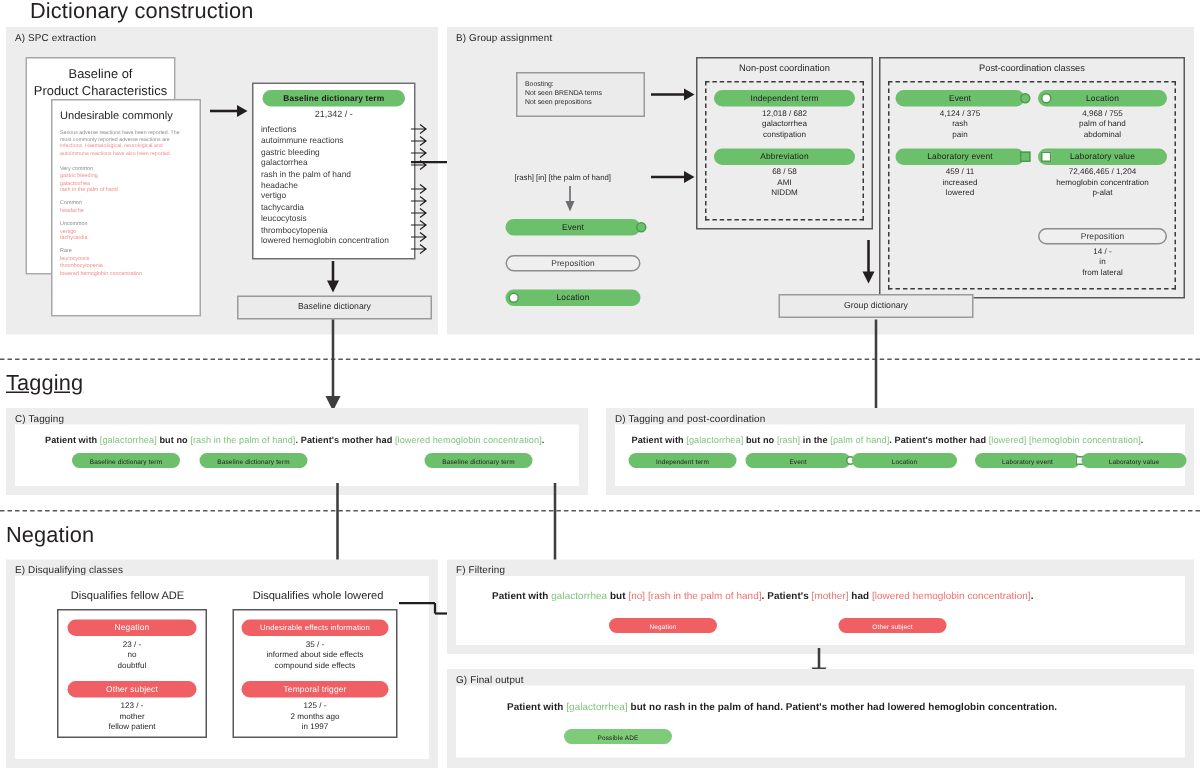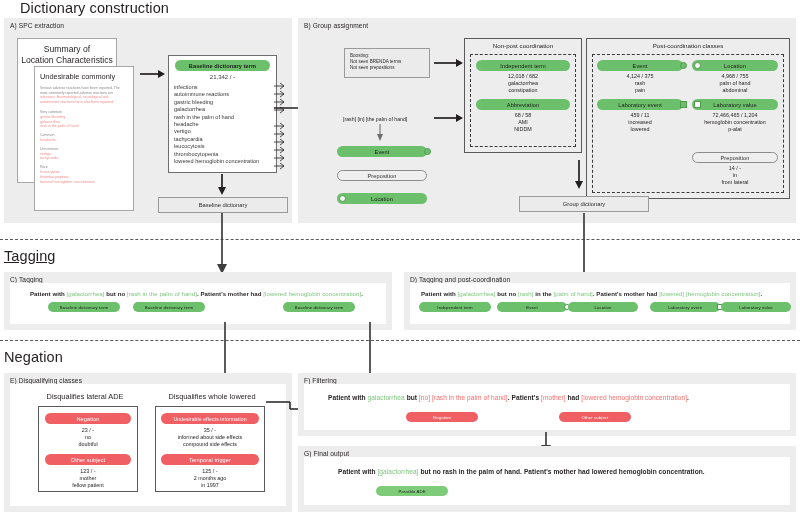--- a/index.html
+++ b/index.html
@@ -92,22 +92,22 @@
 </head>
 <body>
 
 <div class="section-title" style="position:absolute;left:20px;top:0px;">Dictionary construction</div>
 
 <div class="panel" style="left:4px;top:18px;width:288px;height:205px;">
   <div class="panel-label">A) SPC extraction</div>
 </div>
 
 <div class="docpage" style="left:17px;top:38px;width:100px;height:145px;"></div>
-<div class="ctr" style="left:17px;top:44px;width:100px;font-size:8.6px;color:#231f20;">Summary of</div>
-<div class="ctr" style="left:12px;top:55px;width:110px;font-size:8.6px;color:#231f20;">Location Characteristics</div>
+<div class="ctr" style="left:17px;top:44px;width:100px;font-size:8.6px;color:#231f20;">Baseline of</div>
+<div class="ctr" style="left:12px;top:55px;width:110px;font-size:8.6px;color:#231f20;">Product Characteristics</div>
 
 <div class="docpage" style="left:34px;top:66px;width:100px;height:145px;"></div>
 <div style="position:absolute;left:40px;top:72px;font-size:7.4px;color:#231f20;">Undesirable commonly</div>
 
 <div style="position:absolute;left:40px;top:86px;width:90px;">
   <div class="tiny" style="font-size:3.5px;line-height:4.6px;color:#8a8a8a;">Serious adverse reactions have been reported. The</div>
   <div class="tiny" style="font-size:3.5px;line-height:4.6px;color:#8a8a8a;">most commonly reported adverse reactions are</div>
   <div class="tiny" style="font-size:3.5px;line-height:4.6px;color:#ef8e8e;">infections. Haematological, neurological and</div>
   <div class="tiny" style="font-size:3.5px;line-height:4.6px;color:#ef8e8e;">autoimmune reactions have also been reported.</div>
 </div>
@@ -314,21 +314,21 @@
   <polygon points="1,59 6,69 11,59" fill="#3e3e3e"></polygon>
 </svg>
 
 <div class="section-title" style="position:absolute;left:4px;top:349px;">Negation</div>
 
 <div class="panel" style="left:4px;top:373px;width:288px;height:139px;">
   <div class="panel-label">E) Disqualifying classes</div>
 </div>
 <div class="white-box" style="left:10px;top:384px;width:276px;height:122px;"></div>
 
-<div class="ctr" style="left:30px;top:392px;width:110px;font-size:7.4px;color:#231f20;">Disqualifies lateral ADE</div>
+<div class="ctr" style="left:30px;top:392px;width:110px;font-size:7.4px;color:#231f20;">Disqualifies fellow ADE</div>
 <div class="solid-box" style="left:38px;top:406px;width:100px;height:86px;"></div>
 <div class="pill red" style="left:45px;top:413px;width:86px;height:11px;">Negation</div>
 <div class="ctr tinyd" style="left:38px;top:427px;width:100px;">23 / -</div>
 <div class="ctr tinyd" style="left:38px;top:434px;width:100px;">no</div>
 <div class="ctr tinyd" style="left:38px;top:441px;width:100px;">doubtful</div>
 <div class="pill red" style="left:45px;top:454px;width:86px;height:11px;">Other subject</div>
 <div class="ctr tinyd" style="left:38px;top:468px;width:100px;">123 / -</div>
 <div class="ctr tinyd" style="left:38px;top:475px;width:100px;">mother</div>
 <div class="ctr tinyd" style="left:38px;top:482px;width:100px;">fellow patient</div>
 

